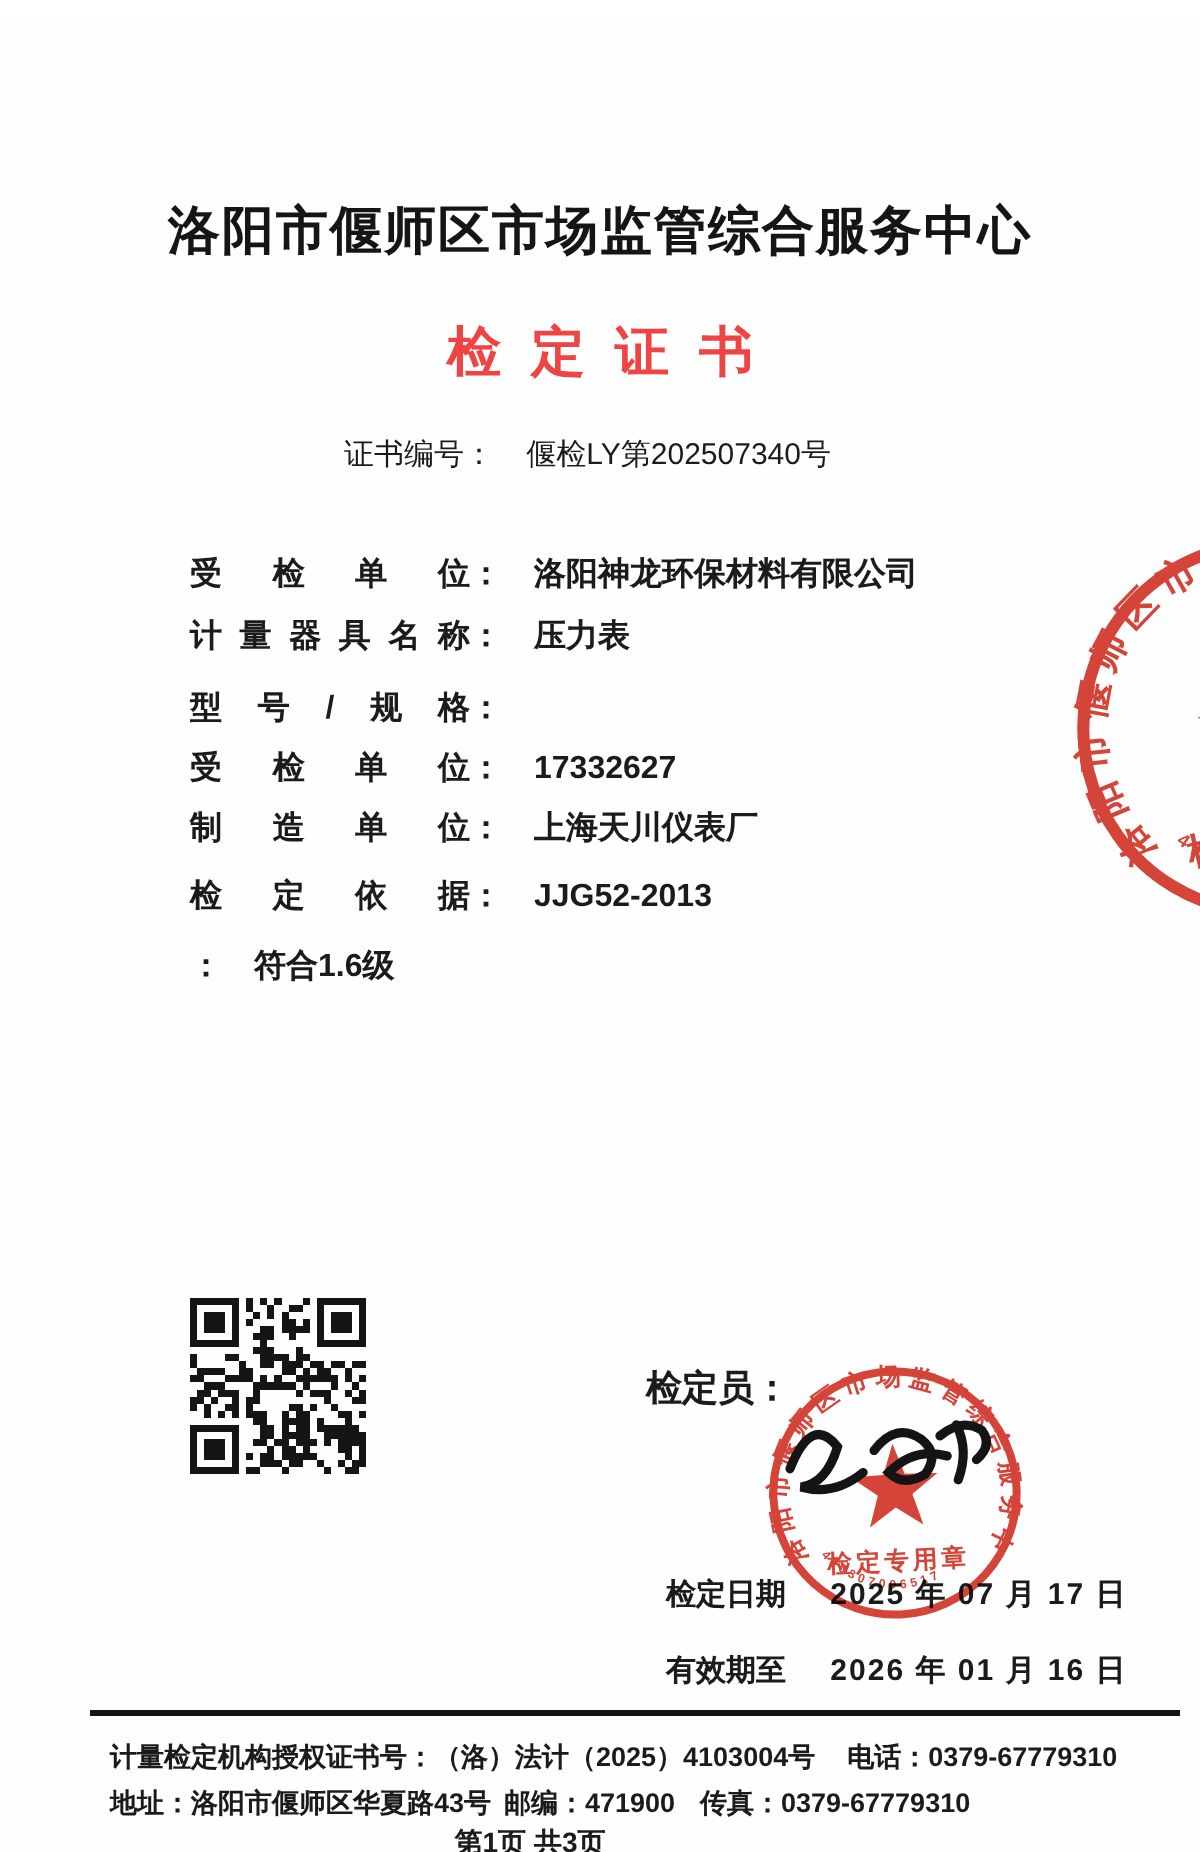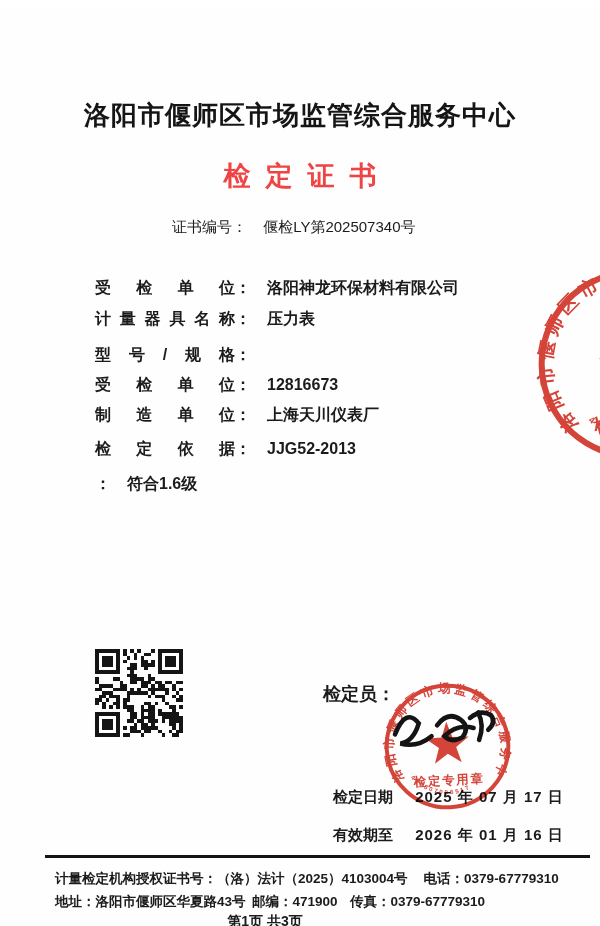--- a/index.html
+++ b/index.html
@@ -78,21 +78,21 @@
         <span class="f-colon">：</span>
       <span class="f-value">压力表</span>
     </div>
     <div class="f-row mt16">
       <span class="f-label">型号/规格</span>
         <span class="f-colon">：</span>
     </div>
     <div class="f-row mt10">
       <span class="f-label">受检单位</span>
         <span class="f-colon">：</span>
-      <span class="f-value">12816673</span>
+      <span class="f-value">17332627</span>
     </div>
     <div class="f-row mt10">
       <span class="f-label">制造单位</span>
         <span class="f-colon">：</span>
       <span class="f-value">上海天川仪表厂</span>
     </div>
     <div class="f-row mt14">
       <span class="f-label">检定依据</span>
         <span class="f-colon">：</span>
       <span class="f-value">JJG52-2013</span>

